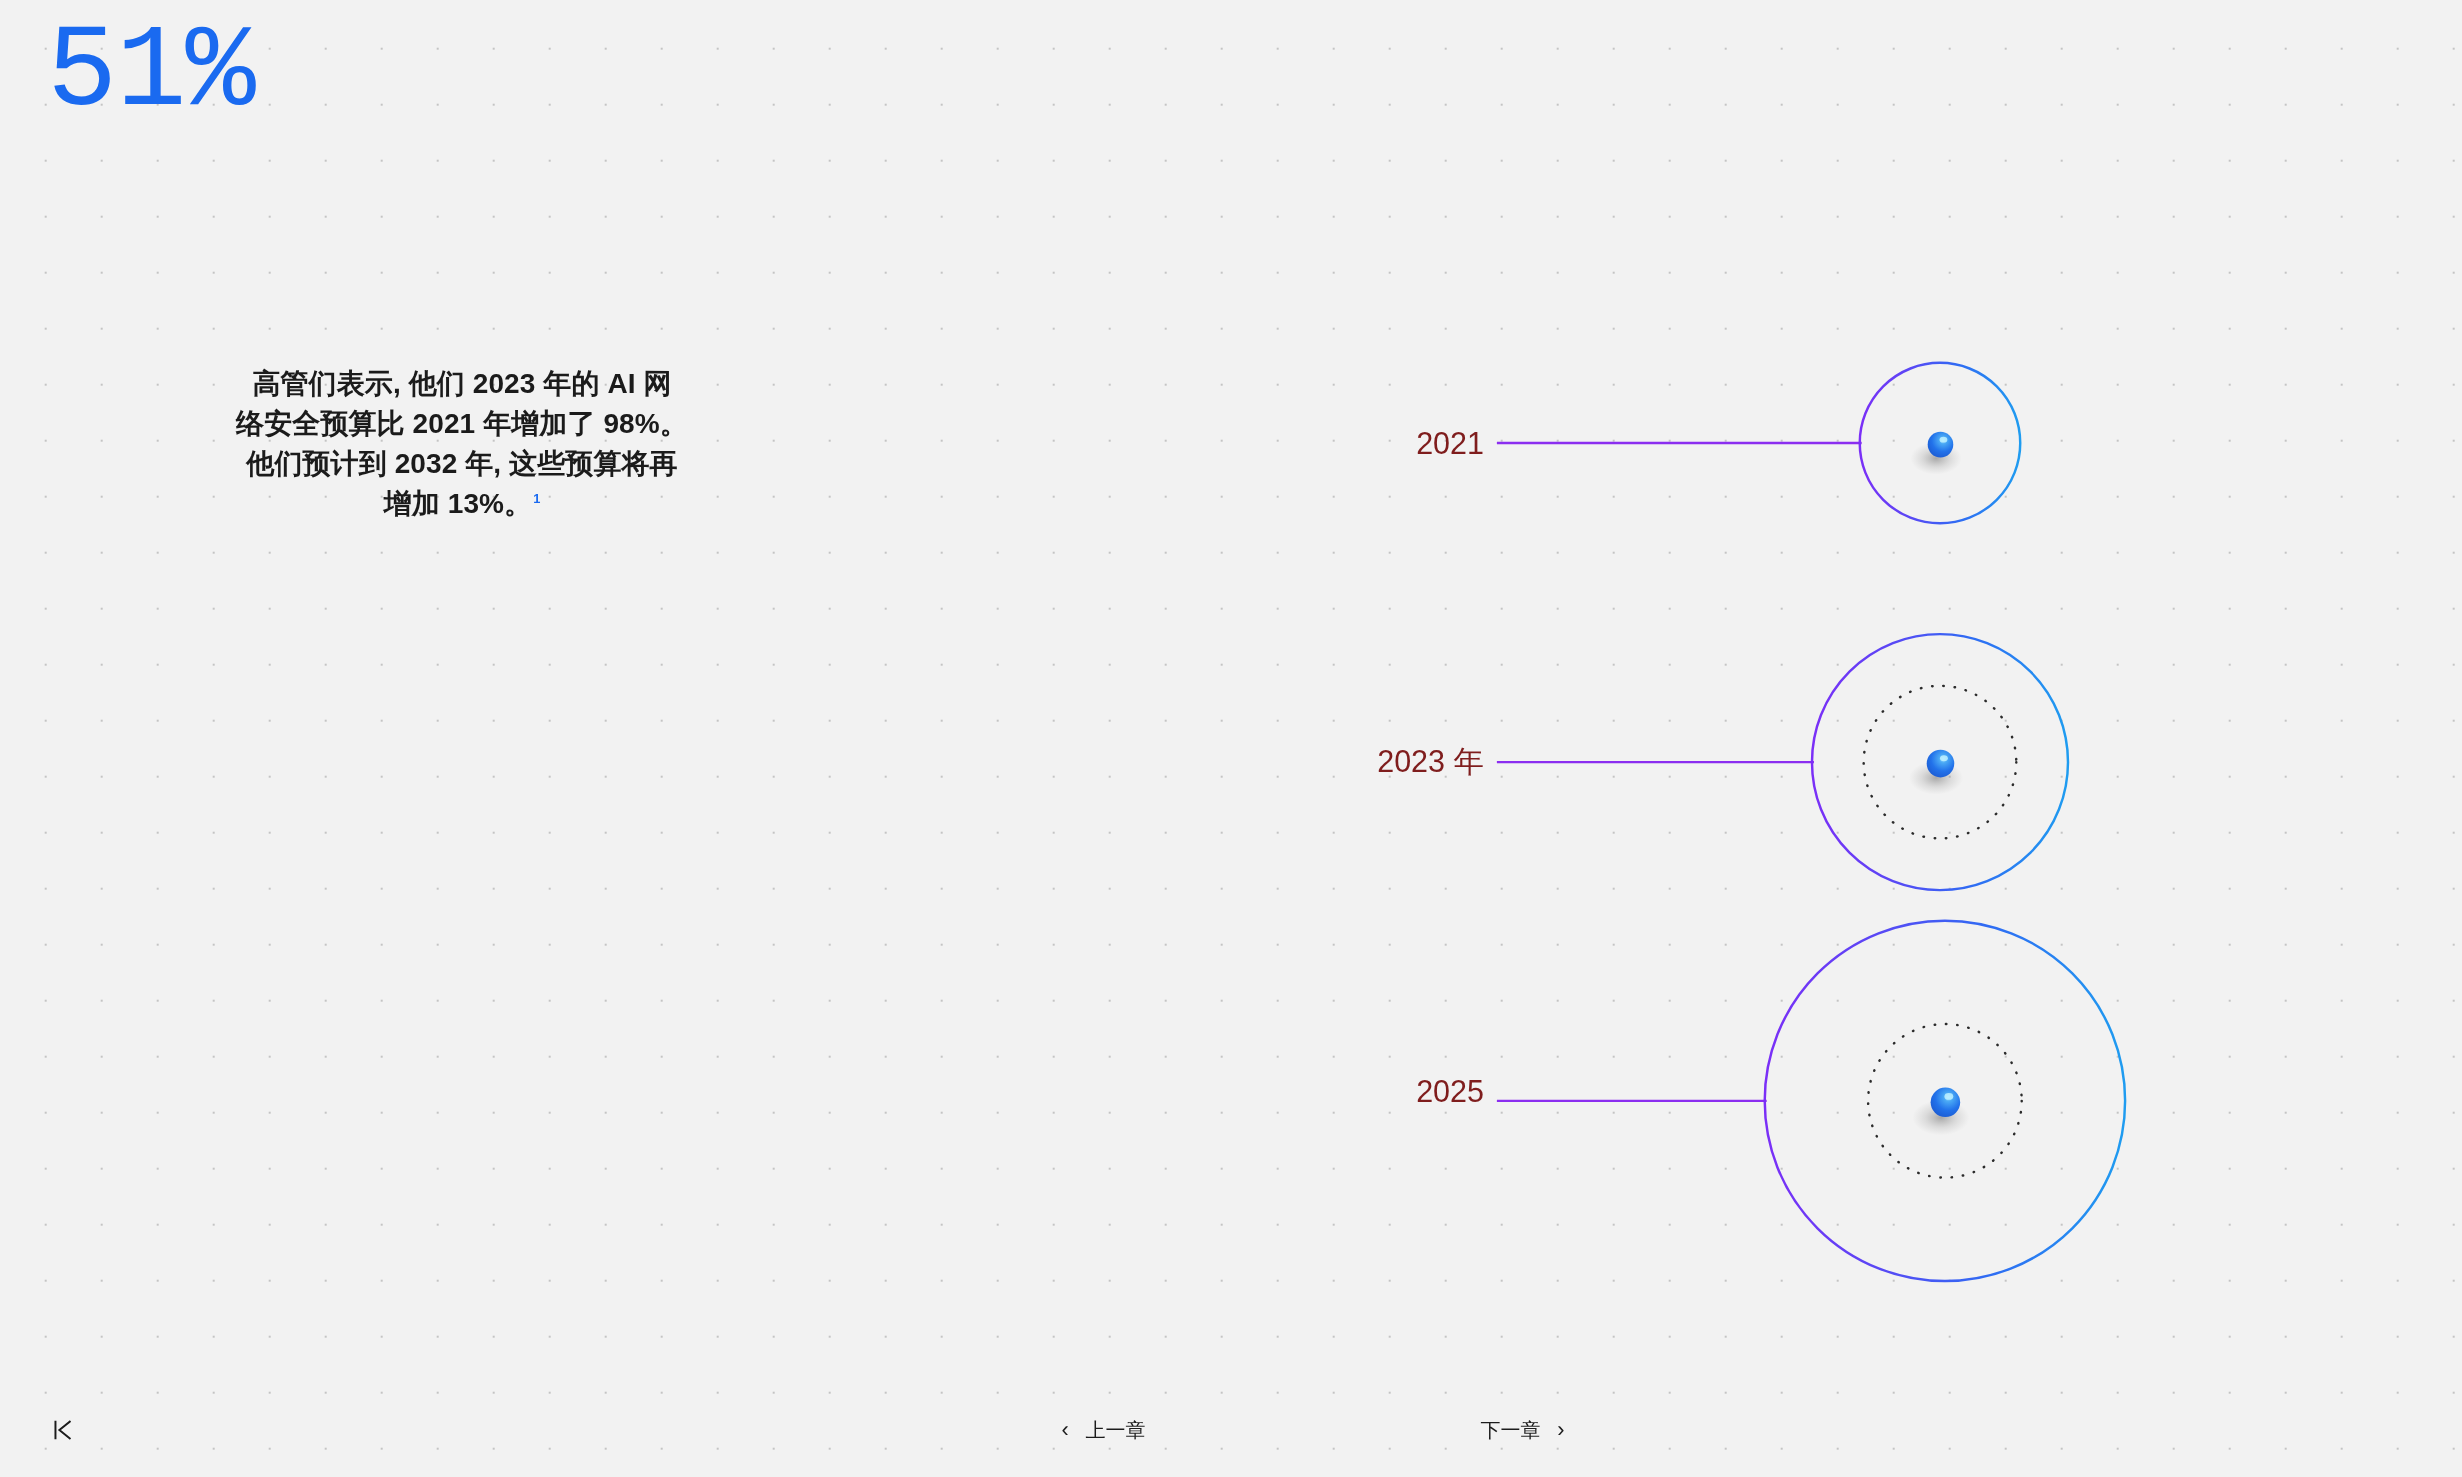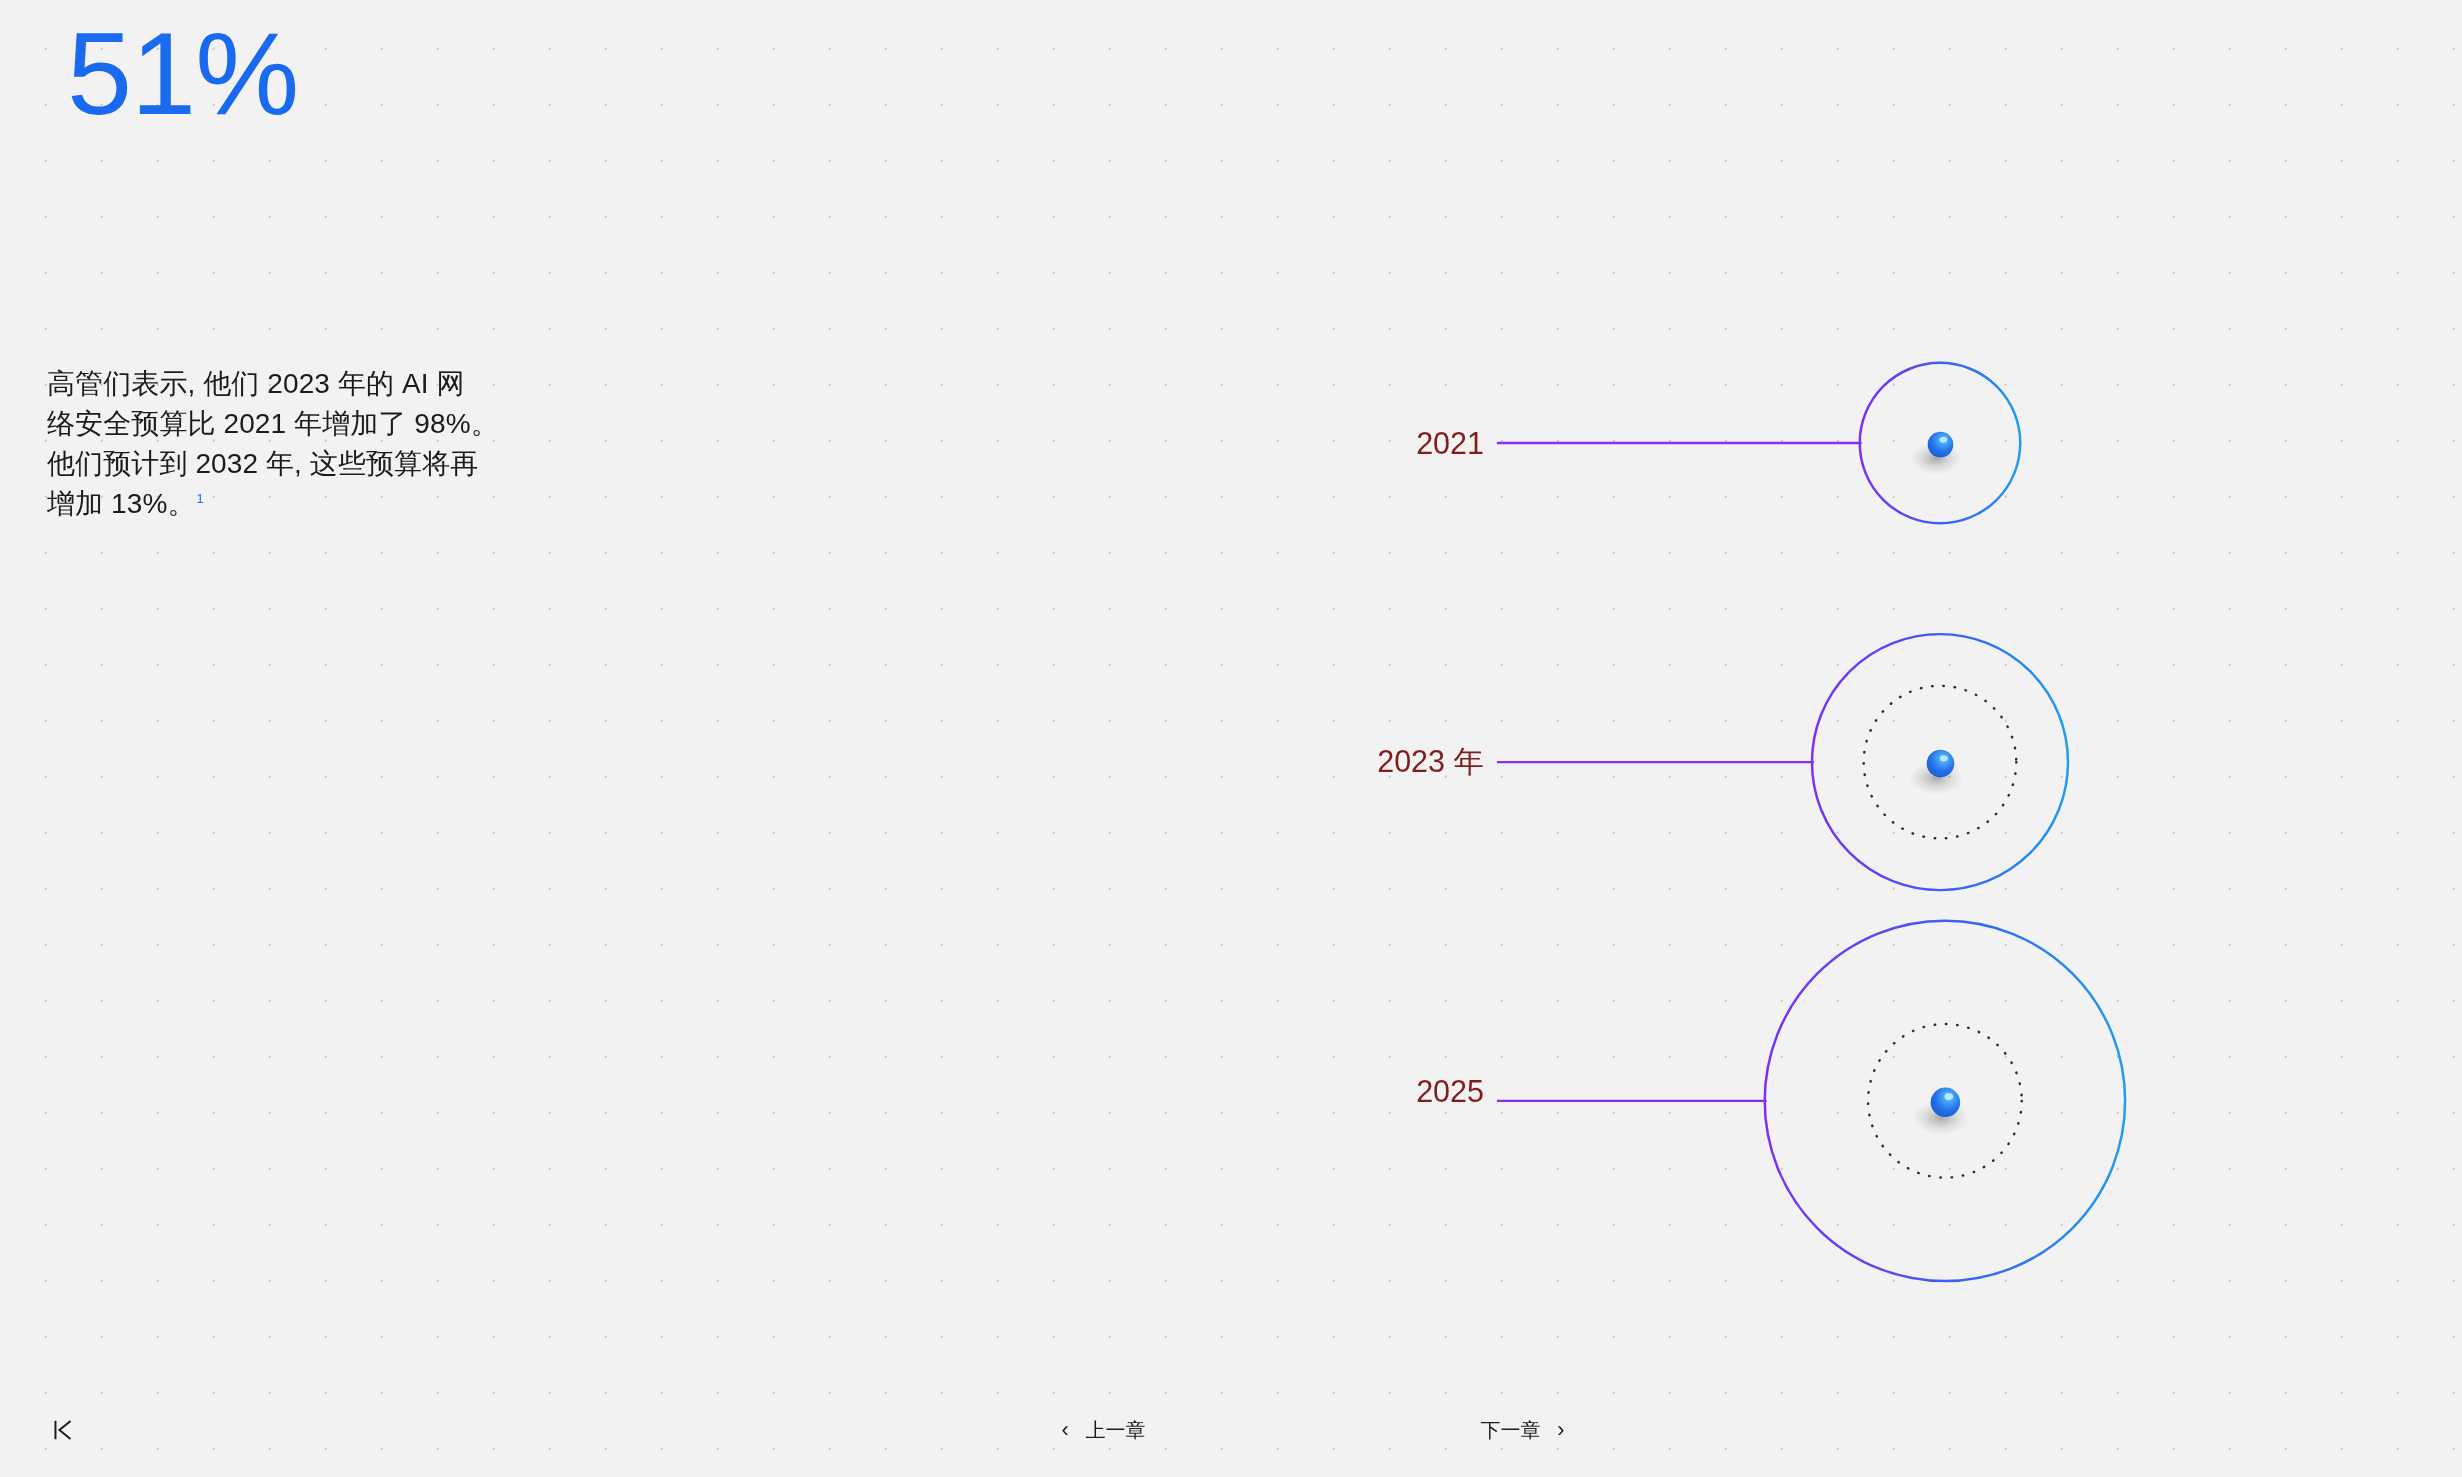--- a/index.html
+++ b/index.html
@@ -18,40 +18,40 @@
     background-position:17.7px 20.7px;
     pointer-events:none;
   }
 
   
   #stat-wrap {
     position:absolute;
     left:47px; top:14.8px;
   }
   #stat-value {
-    font-family:Liberation Sans, sans-serif;
+    font-family:Liberation Mono, monospace;
     font-size:117px;
     line-height:1.0;
     font-weight:300;
     letter-spacing:-1px;
     color:#1a6af0;
     white-space:nowrap;
-    margin-left:20px;
   }
 
   
   #body-copy {
     position:absolute;
-    left:47px; top:364px;
+    left:63px; top:364px;
     width:798px;
     font-size:28px;
     line-height:1.43;
-    font-weight:400;
+    font-weight:700;
     color:#1b1b1b;
     letter-spacing:0.1px;
+    text-align:center;
   }
   #body-copy sup.footnote {
     color:#1a6af0;
     font-size:12.8px;
     vertical-align:super;
     line-height:0;
     margin-left:1px;
   }
 
   

